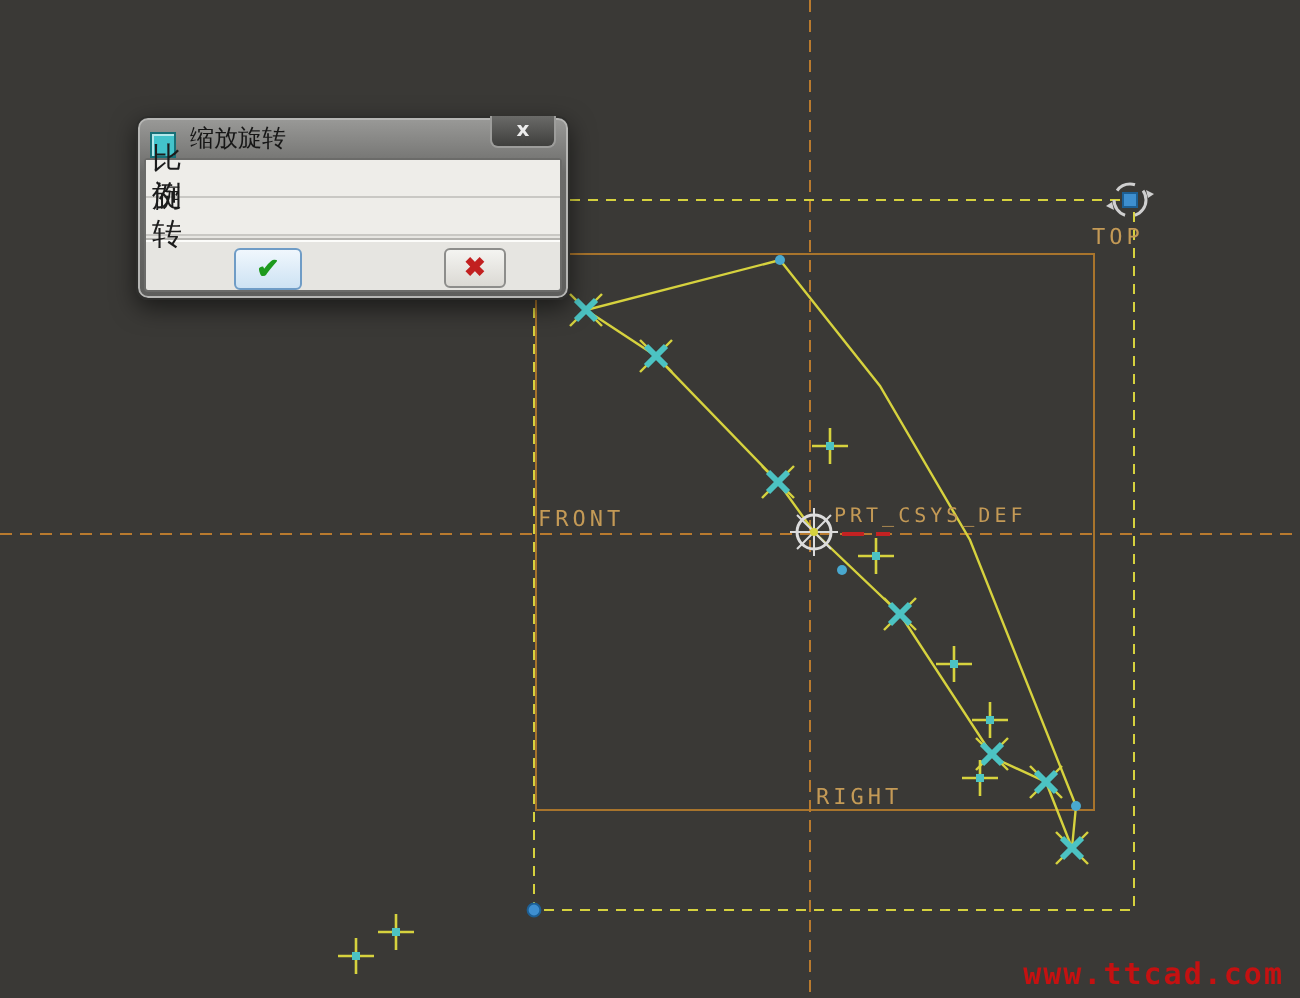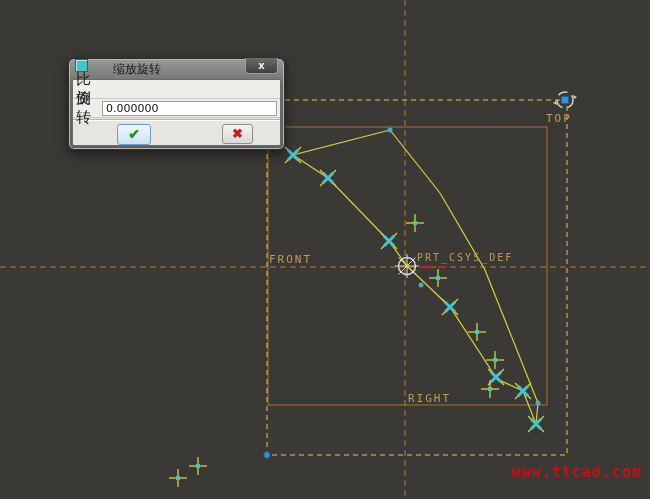--- a/index.html
+++ b/index.html
@@ -1,28 +1,28 @@
 <!DOCTYPE html>
 <html><head>
 <meta charset="utf-8">
 <style>
   html,body{margin:0;padding:0;background:#222;}
   #stage{position:relative;width:650px;height:499px;overflow:hidden;
          background:#3a3936;font-family:"DejaVu Sans",sans-serif;}
   #cad-svg{position:absolute;left:0;top:0;}
   
-  #watermark{position:absolute;right:8px;bottom:18px;color:#c41111;
+  #watermark{position:absolute;right:8px;bottom:3px;color:#c41111;
     font-family:"DejaVu Sans Mono",monospace;font-size:15px;font-weight:bold;
     letter-spacing:1px;z-index:3;}
   
   .dialog{position:absolute;left:68px;top:58px;width:215px;height:90px;z-index:5;
     border:1px solid #2e2e2c;border-radius:6px;
     background:linear-gradient(#9a9a98,#6c6c6a 30%,#5e5e5c);
     box-shadow:0 4px 12px rgba(0,0,0,.55), inset 0 0 0 1px #b6b6b4;}
-  .titlebar{position:relative;height:20px;display:flex;align-items:flex-start;gap:18px;}
+  .titlebar{position:relative;height:20px;display:flex;align-items:flex-end;}
   .ticon{display:inline-block;width:11px;height:11px;margin-left:6px;
     background:#43c3cb;border:1px solid #186f76;
     box-shadow:inset 1px 1px 0 rgba(255,255,255,.6);}
   .ttext{margin-left:7px;font-size:12px;color:#161616;line-height:20px;}
   .closebtn{position:absolute;top:-1px;right:6px;width:33px;height:16px;
     background:linear-gradient(#6a6a68,#3f3f3d);border:1px solid #9d9d9b;border-top:none;
     border-radius:0 0 4px 4px;color:#ececec;font-size:10px;font-weight:bold;
     line-height:13px;text-align:center;padding:0;cursor:pointer;
     font-family:"DejaVu Sans",sans-serif;}
   .dbody{position:absolute;left:3px;right:3px;top:20px;bottom:3px;
@@ -163,21 +163,20 @@
       <span class="ticon"></span>
       <span class="ttext">缩放旋转</span>
       <button class="closebtn"><span>x</span></button>
     </div>
     <div class="dbody">
       <div class="frow">
         <span class="flabel">比例</span>
       </div>
       <div class="frow">
         <span class="flabel">旋转</span>
-        <input class="finput" value="0.000000" style="">
       </div>
       <div class="btnrow">
         <button class="okbtn"><span>✔</span></button>
         <button class="cancelbtn"><span>✖</span></button>
       </div>
     </div>
   </div>
 </div>
 
 </body></html>

